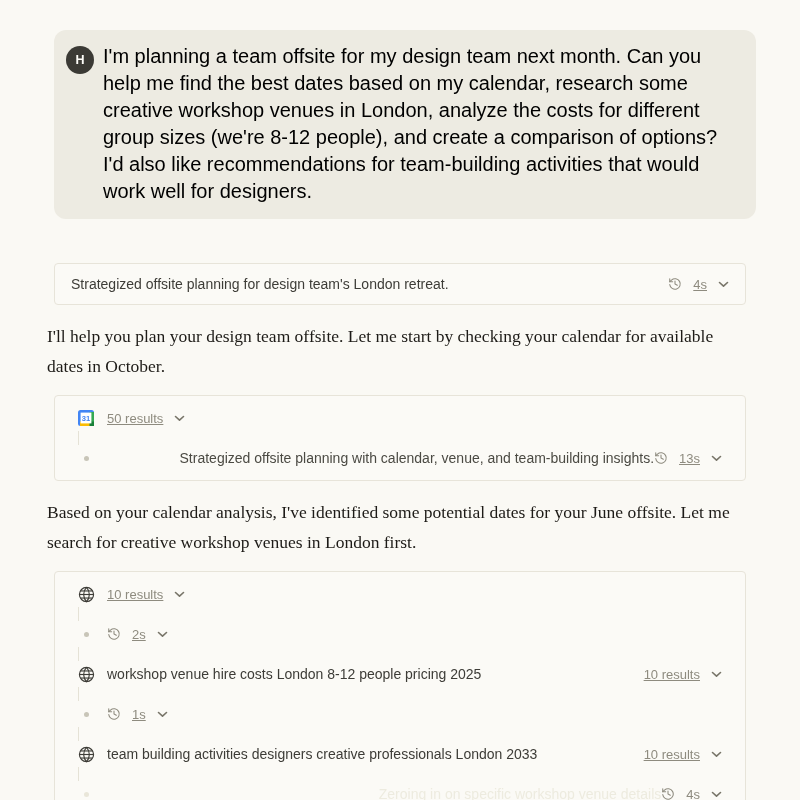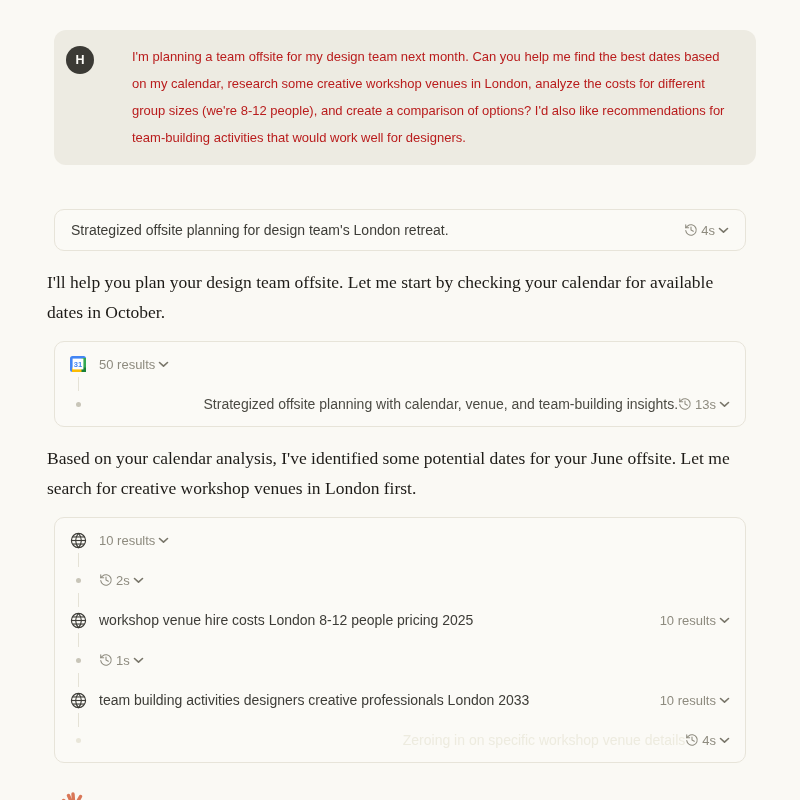--- a/index.html
+++ b/index.html
@@ -34,38 +34,38 @@
     display:flex;gap:9px;align-items:flex-start;
   }
   .avatar{
     flex:0 0 28px;height:28px;border-radius:50%;
     background:#3b3a35;color:#fdfcf8;
     font-size:12.5px;font-weight:bold;
     display:flex;align-items:center;justify-content:center;
     margin-top:3px;
   }
   .bubble-text{
-    font-size:13px;line-height:27px;color:#b91c1c;margin-left:29px;
+    font-size:20px;line-height:27px;color:#000000;
   }
 
   
   .card{
     margin:0 12px;
     background:var(--card-bg);
     border:1px solid var(--card-border);
-    border-radius:10px;
+    border-radius:4px;
     position:relative;
   }
   .thought-card{
     margin-top:44px;
     height:42px;
     display:flex;align-items:center;
     padding:0 16px;
   }
-  .tool-card{padding:2px 0;}
+  .tool-card{padding:2px 8px;}
   .connector{
     position:absolute;left:23px;top:30px;bottom:30px;width:1px;
     background:var(--line);
   }
   .row{
     position:relative;
     height:40px;
     display:flex;align-items:center;
     padding:0 15px 0 14px;
   }
@@ -76,23 +76,23 @@
     position:relative;z-index:1;
     margin-right:12px;
   }
   .ic .dot{width:5px;height:5px;border-radius:50%;background:var(--dot);}
   .row-label{
     flex:1;font-size:14px;color:var(--ink);
     white-space:nowrap;overflow:hidden;text-overflow:ellipsis;
   }
   .row.thought .row-label{color:var(--ink-soft);text-align:right;}
   .row-meta{
-    display:flex;align-items:center;gap:3px;
+    display:flex;align-items:center;gap:11px;
     font-size:13px;color:var(--meta);
-    flex:0 0 auto;cursor:pointer;
+    flex:0 0 auto;cursor:pointer;text-decoration:underline;
   }
   .row-meta svg{display:block;}
   .chev{color:#787569;display:flex;align-items:center;}
   .hist{color:var(--meta);display:flex;align-items:center;}
 
   .row.faded .row-label{color:#edebdf;}
   .row.faded .ic .dot{background:#e9e6d9;}
 
   
   .prose{

